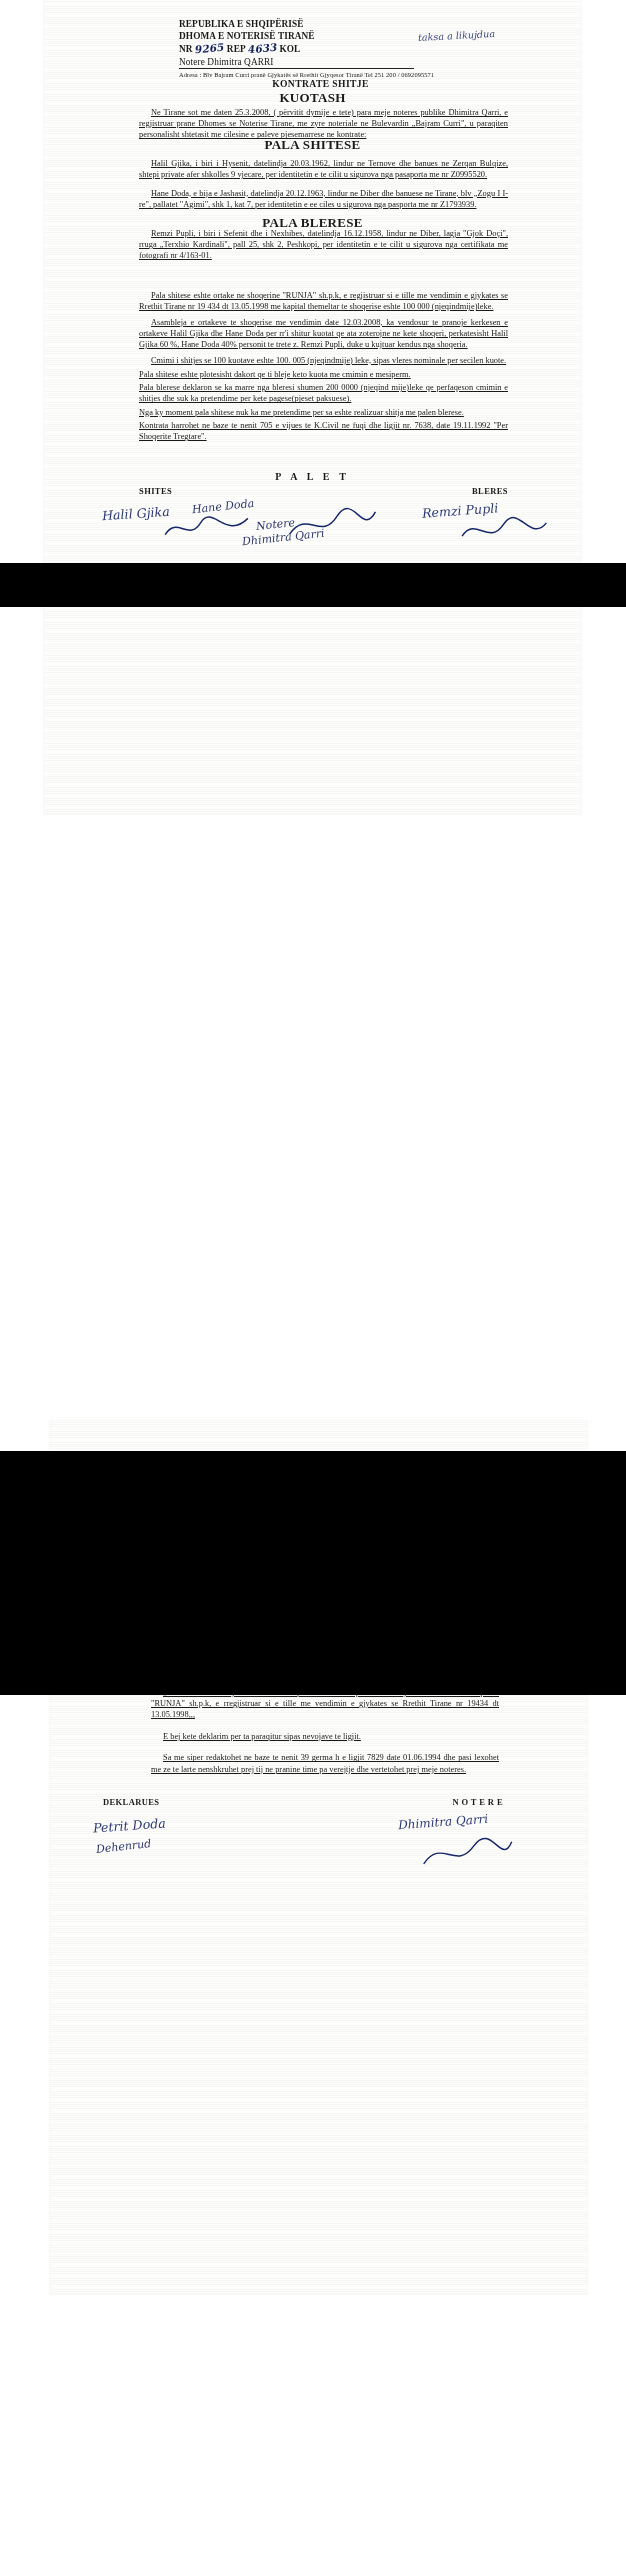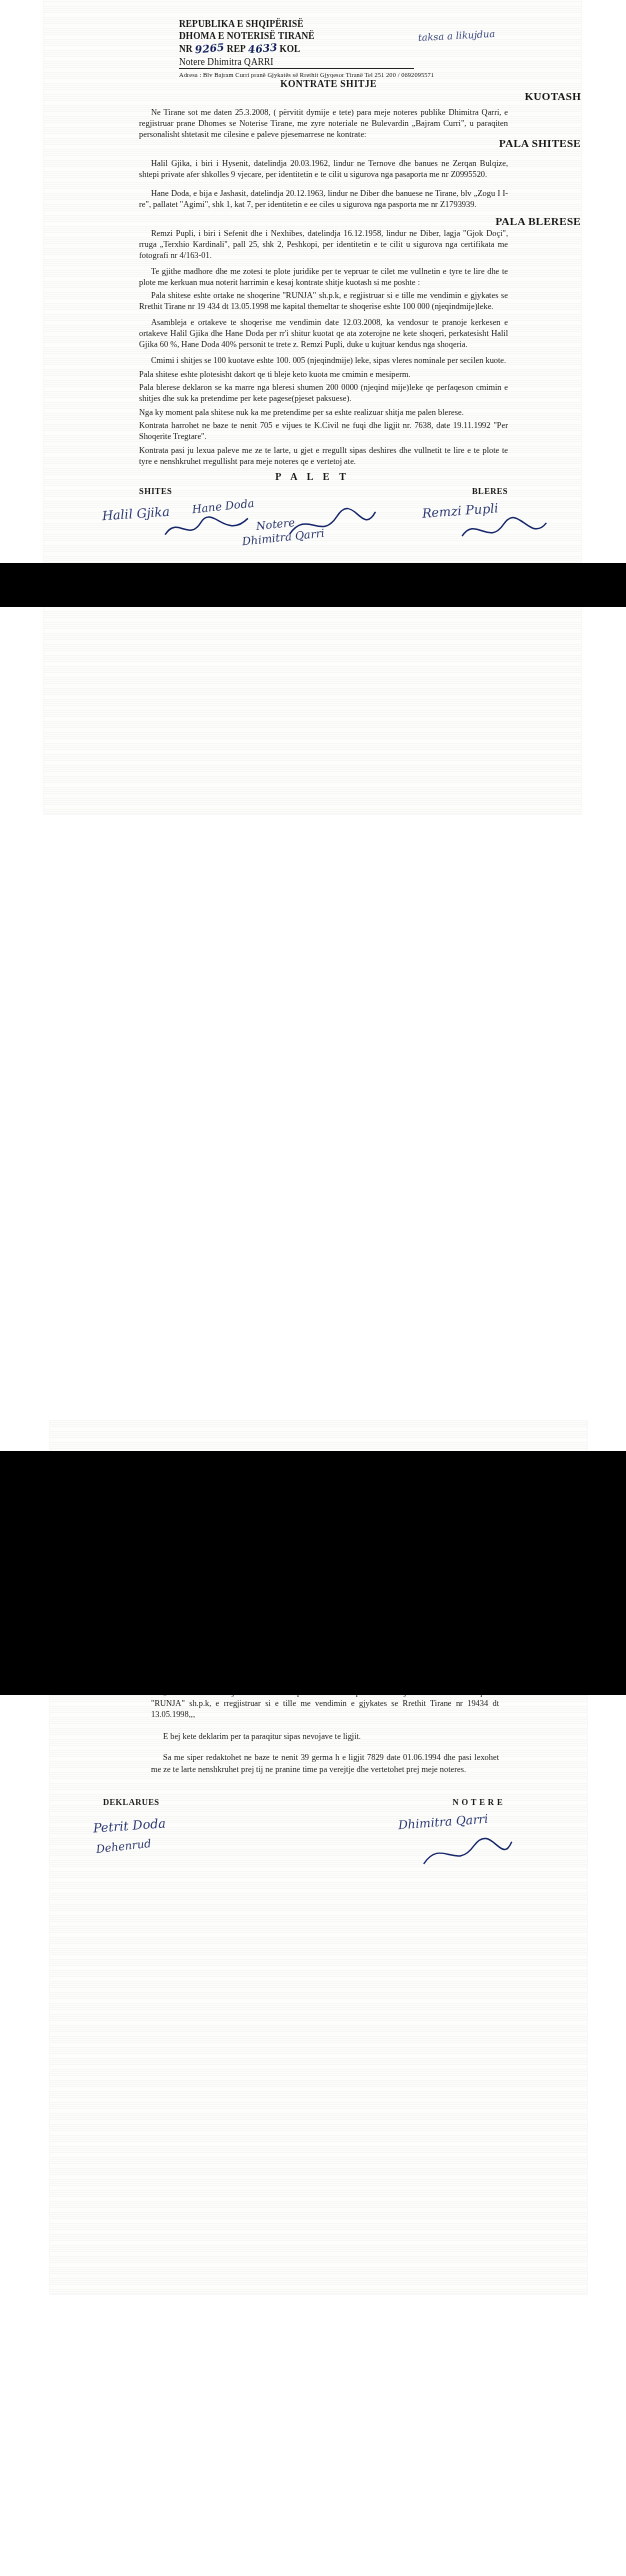--- a/index.html
+++ b/index.html
@@ -35,30 +35,31 @@
   }
   .hdr .l{display:block;white-space:nowrap;}
   .hdr .sm{font-size:6.4px;letter-spacing:0.1px;}
   .title{
     text-align:center;
     font-weight:bold;
     font-size:9.6px;
     letter-spacing:0.4px;
   }
   .subtitle{
-    text-align:right;
-    font-weight:bold;
-    font-size:11px;
+    text-align:center;
+    font-weight:bold;
+    font-size:13px;
     letter-spacing:0.3px;
   }
   .body-txt{
     font-size:8.4px;
     line-height:1.33;
     text-align:justify;
     text-justify:inter-word;
+    text-decoration:underline;
   }
   .body-txt p{margin:0 0 2.2px 0;}
   .ind{text-indent:12px;}
   .b{font-weight:bold;}
   .sig-row{
     display:flex;
     justify-content:space-between;
     font-size:8.5px;
     font-weight:bold;
     letter-spacing:0.4px;
@@ -138,50 +139,48 @@
         <span class="num-ink">4633</span>
         <span>KOL</span>
       </span>
       <span class="l">Notere  Dhimitra QARRI</span>
       <hr class="rule">
       <span class="l sm">Adresa : Blv Bajram Curri  pranë Gjykatës së Rrethit Gjyqesor Tiranë  Tel 251 200 / 0692095571</span>
     </div>
 
     <div class="stamp" style="left:374px; top:30px;">taksa a likujdua</div>
 
-    <div class="title" style="position:absolute; left:16px; top:78px; width:537px;">KONTRATE SHITJE</div>
+    <div class="title" style="position:absolute; left:8px; top:78px; width:537px;">KONTRATE SHITJE</div>
     <div class="subtitle" style="position:absolute; left:0; top:90px; width:537px;">KUOTASH</div>
 
     <div class="body-txt" style="position:absolute; left:95px; top:107px; width:369px;">
       <p class="ind">Ne Tirane sot me daten 25.3.2008, ( përvitit dymije e tete) para meje noteres publike Dhimitra Qarri, e regjistruar prane Dhomes se Noterise Tirane, me zyre noteriale ne Bulevardin „Bajram Curri", u paraqiten personalisht shtetasit me cilesine e paleve pjesemarrese ne kontrate:</p>
     </div>
 
     <div class="subtitle" style="position:absolute; left:0; top:137px; width:537px;">PALA SHITESE</div>
 
     <div class="body-txt" style="position:absolute; left:95px; top:158px; width:369px;">
       <p class="ind">Halil Gjika, i biri i Hysenit, datelindja 20.03.1962, lindur ne Ternove dhe banues ne Zerqan Bulqize, shtepi private afer shkolles 9 vjecare, per identitetin e te cilit u sigurova nga pasaporta me nr Z0995520.</p>
       <p class="ind" style="margin-top:7.4px;">Hane Doda, e bija e Jashasit, datelindja 20.12.1963, lindur ne Diber dhe banuese ne Tirane, blv „Zogu I I-re", pallatet "Agimi", shk 1, kat 7, per identitetin e ee ciles u sigurova nga pasporta me nr Z1793939.</p>
     </div>
 
     <div class="subtitle" style="position:absolute; left:0; top:215px; width:537px;">PALA BLERESE</div>
 
     <div class="body-txt" style="position:absolute; left:95px; top:228px; width:369px;">
       <p class="ind">Remzi Pupli, i biri i Sefenit dhe i Nexhibes, datelindja 16.12.1958, lindur ne Diber, lagja "Gjok Doçi", rruga „Terxhio Kardinali", pall 25, shk 2, Peshkopi, per identitetin e te cilit u sigurova nga certifikata me fotografi nr 4/163-01.</p>
-      <p class="ind" style="margin-top:4.4px;">Te gjithe madhore dhe me zotesi te plote juridike per te vepruar te cilet me vullnetin e tyre te lire dhe te plote me kerkuan mua noterit harrimin e kesaj kontrate shitje kuotash si me poshte :</p>
     </div>
 
     <div class="body-txt" style="position:absolute; left:95px; top:290px; width:369px;">
       <p class="ind">Pala shitese eshte ortake ne shoqerine "RUNJA" sh.p.k, e regjistruar si e tille me vendimin e gjykates se Rrethit Tirane nr 19 434 dt 13.05.1998 me kapital themeltar te shoqerise eshte 100 000 (njeqindmije)leke.</p>
       <p class="ind" style="margin-top:4.4px;">Asambleja e ortakeve te shoqerise me vendimin date 12.03.2008, ka vendosur te pranoje kerkesen e ortakeve Halil Gjika dhe Hane Doda per rr'i shitur kuotat qe ata zoterojne ne kete shoqeri, perkatesisht Halil Gjika  60 %, Hane Doda  40% personit te trete  z. Remzi Pupli, duke u kujtuar kendus nga shoqeria.</p>
       <p class="ind" style="margin-top:4.4px;">Cmimi i shitjes se 100 kuotave eshte 100. 005 (njeqindmije) leke, sipas vleres nominale per secilen kuote.</p>
       <p style="margin-top:3px;">Pala shitese eshte plotesisht dakort qe ti bleje keto kuota me cmimin e mesiperm.</p>
       <p>Pala blerese deklaron se ka marre nga bleresi shumen 200 0000 (njeqind mije)leke qe perfaqeson cmimin e shitjes dhe suk ka pretendime per kete pagese(pjeset paksuese).</p>
       <p>Nga ky moment pala shitese nuk ka me pretendime per sa eshte realizuar shitja me palen blerese.</p>
       <p>Kontrata harrohet ne baze te nenit 705 e vijues te K.Civil ne fuqi dhe ligjit nr. 7638, date 19.11.1992 "Per Shoqerite Tregtare".</p>
-      <p>Kontrata pasi ju lexua paleve me ze te larte, u gjet e rregullt sipas deshires dhe vullnetit te lire e te plote te tyre e nenshkruhet rregullisht para meje noteres qe e vertetoj ate.</p>
     </div>
 
     <div class="palet" style="position:absolute; left:0; top:471px; width:537px;">P A L E T</div>
 
     <div class="sig-row" style="position:absolute; left:95px; top:486px; width:369px;">
       <span>SHITES</span>
       <span>BLERES</span>
     </div>
 
     <div class="scrawl" style="position:absolute; left:58px; top:506px;">Halil Gjika</div>

